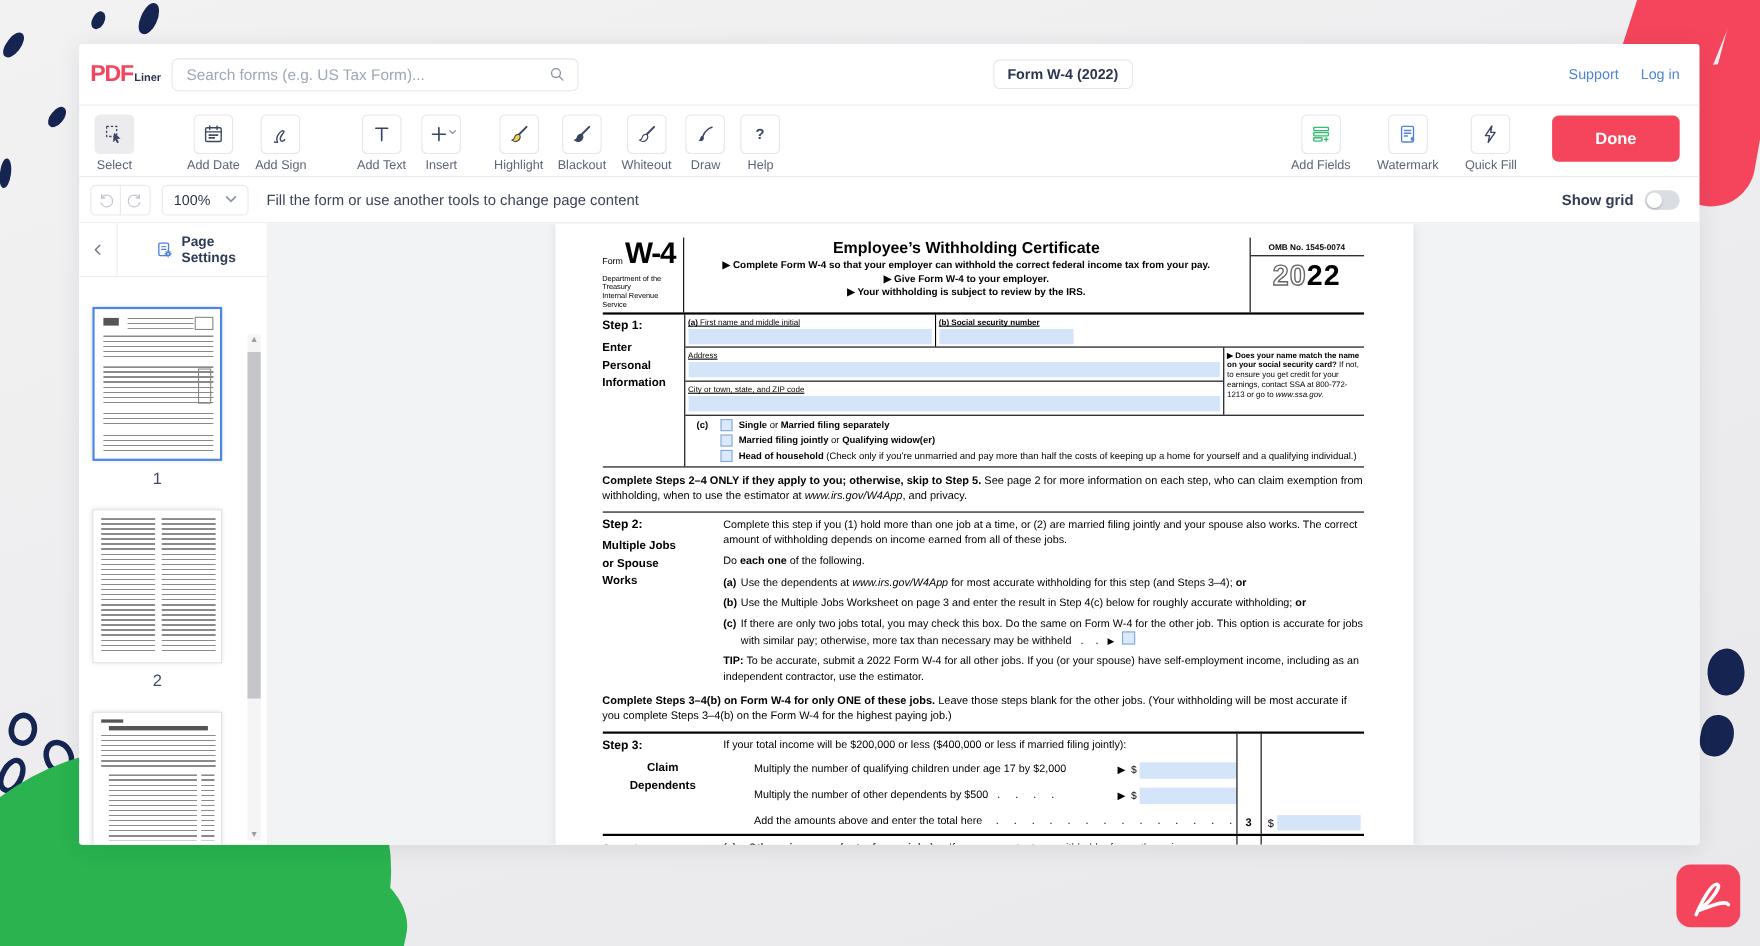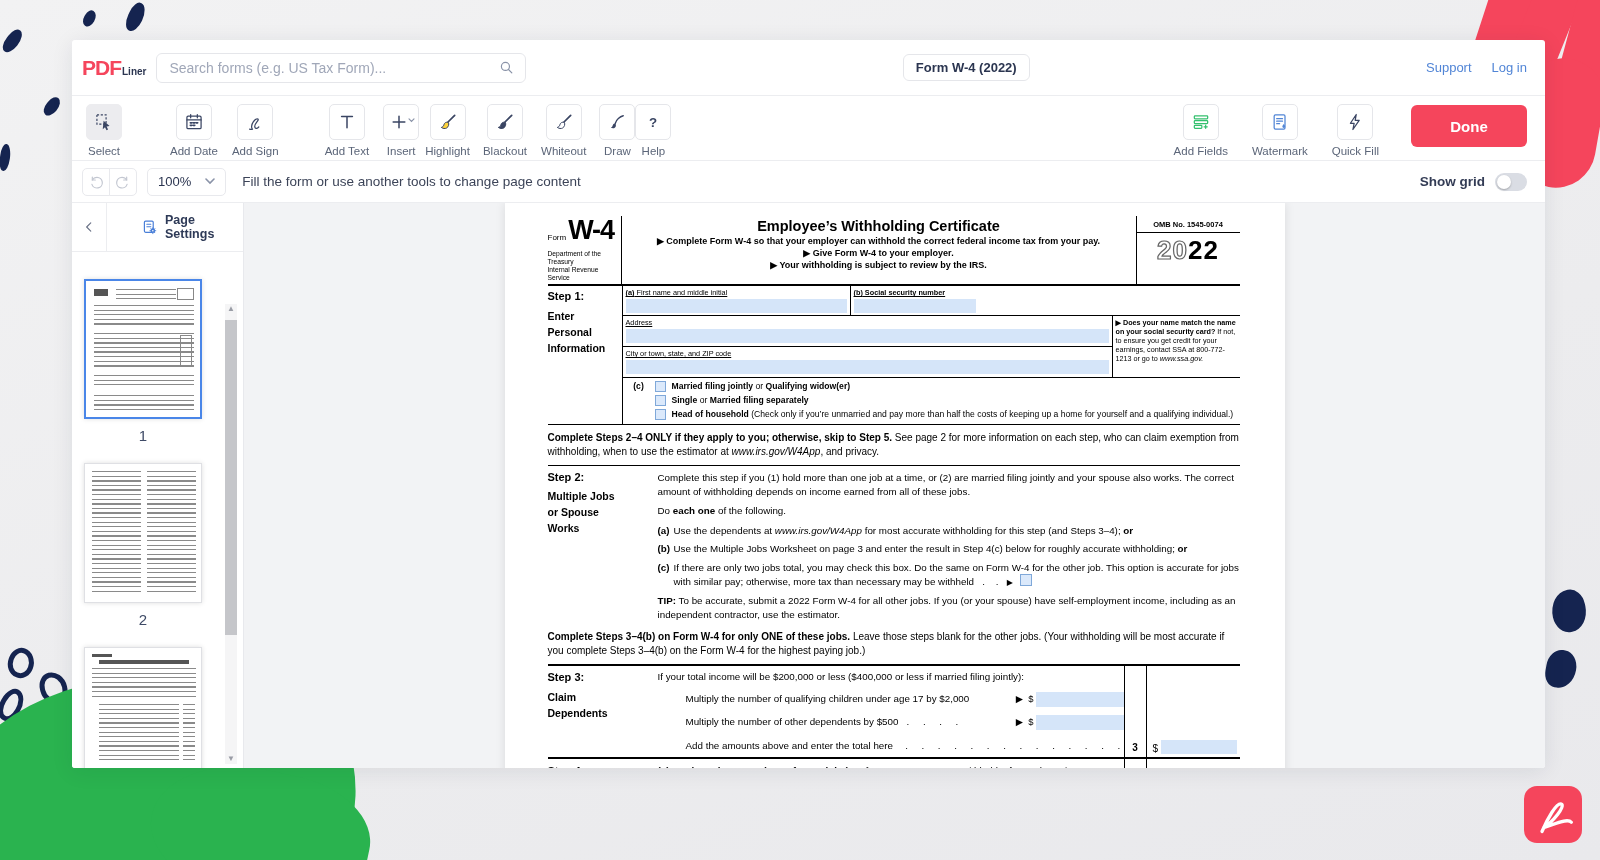--- a/index.html
+++ b/index.html
@@ -132,21 +132,21 @@
   .s2-p{margin-bottom:6px;}
   .s2-item{display:flex;margin-bottom:5px;}
   .s2-il{width:16px;font-weight:700;flex:none;}
   .s2-it{flex:1;min-width:0;}
   .cb2{display:inline-block;width:10px;height:10px;background:#dbe9fb;border:1px solid #7fa8d9;vertical-align:-1px;margin-left:7px;cursor:pointer;}
   .arr{font-size:8px;}
   .s3row,.s4row{display:grid;grid-template-columns:110px 1fr 23px 93px;}
   .s3row{border-bottom:2px solid #000;}
   .s3-l,.s4-l{font-weight:700;padding-top:5px;}
   .s3-step{font-size:11px;margin-bottom:7px;}
-  .s3-sub{font-size:10.5px;line-height:1.5;}
+  .s3-sub{font-size:10.5px;line-height:1.5;text-align:center;}
   .s3-body{padding:5px 0 4px;font-size:9.8px;line-height:1.3;min-width:0;}
   .s3-line{display:flex;align-items:center;margin:8px 0 0 28px;}
   .arrgrp{margin-left:auto;white-space:pre;font-size:9.4px;}
   .fld90{width:88px;height:15px;background:#d5e5f9;margin-left:2px;flex:none;cursor:text;}
   .leader{flex:1;white-space:pre;overflow:hidden;margin:0 4px;}
   .s3-total{display:flex;margin:10px 0 0 28px;}
   .s3-num{border-left:1px solid #000;border-right:1px solid #000;display:flex;align-items:flex-end;justify-content:center;
     font-weight:700;font-size:10px;padding-bottom:4px;}
   .s3-dol{display:flex;align-items:flex-end;padding:0 3px 3px 6px;font-size:10px;}
   .s3-dol .bluefield{flex:1;margin-left:3px;height:14px;}
@@ -240,21 +240,21 @@
 
       <div class="tool" style="margin-right:14px;">
         <div class="tool-btn">
           <svg width="20" height="20" viewBox="0 0 24 24" fill="none" stroke="#3A4563" stroke-width="1.8" stroke-linecap="round">
             <path d="M5.5 5.5h13M12 5.5V19"></path>
           </svg>
         </div>
         <div class="tool-label">Add Text</div>
       </div>
 
-      <div class="tool" style="margin-right:6px;">
+      <div class="tool" style="margin-right:30px;">
         <div class="tool-btn">
           <svg width="20" height="20" viewBox="0 0 24 24" fill="none" stroke="#3A4563" stroke-width="1.8" stroke-linecap="round" style="margin-right:4px;">
             <path d="M12 5v14M5 12h14"></path>
           </svg>
           <svg class="chev-mini" width="7" height="5" viewBox="0 0 8 6">
             <path d="M1 1l3 3 3-3" fill="none" stroke="#8a93a8" stroke-width="1.4" stroke-linecap="round"></path>
           </svg>
         </div>
         <div class="tool-label">Insert</div>
       </div>
@@ -282,21 +282,21 @@
       <div class="tool" style="margin-right:13px;">
         <div class="tool-btn">
           <svg width="20" height="20" viewBox="0 0 24 24">
             <path d="M20 4l-8 8" fill="none" stroke="#3A4563" stroke-width="2.1" stroke-linecap="round"></path>
             <path d="M12.5 12.5c-2.5-1-5 .5-5.5 3-.3 1.6-1.5 2.6-3 3 1.8 1.4 4.6 1.8 6.5.6 2.2-1.4 2.9-4.3 2-6.6z" fill="#fff" stroke="#3A4563" stroke-width="1.2"></path>
           </svg>
         </div>
         <div class="tool-label">Whiteout</div>
       </div>
 
-      <div class="tool" style="">
+      <div class="tool" style="margin-right:14px;">
         <div class="tool-btn">
           <svg width="20" height="20" viewBox="0 0 24 24">
             <path d="M19.5 4.5c-4 1-8.5 5-9.5 9" fill="none" stroke="#3A4563" stroke-width="1.6" stroke-linecap="round"></path>
             <path d="M10 13.5c-1.8 0-3 1.2-3.2 2.8-.2 1.2-1 2-2.3 2.4 1.4 1 3.4 1.3 4.8.3 1.5-1 1.9-3.4.7-5.5z" fill="#3A4563"></path>
           </svg>
         </div>
         <div class="tool-label">Draw</div>
       </div>
 
       <div class="tool">
@@ -489,25 +489,25 @@
                   </div>
                   <div class="s1-note">
                     <span class="b">▶ Does your name match the name on your social security card?</span><span> If not, to ensure you get credit for your earnings, contact SSA at 800-772-1213 or go to </span><span class="i">www.ssa.gov.</span>
                   </div>
                 </div>
                 <div class="s1-c">
                   <div class="s1-c-label">(c)</div>
                   <div class="opts">
                     <div class="opt">
                       <div class="cb"></div>
-                      <div><span class="b">Married filing jointly</span><span> or </span><span class="b">Qualifying widow(er)</span></div>
+                      <div><span class="b">Single</span><span> or </span><span class="b">Married filing separately</span></div>
                     </div>
                     <div class="opt">
                       <div class="cb"></div>
-                      <div><span class="b">Single</span><span> or </span><span class="b">Married filing separately</span></div>
+                      <div><span class="b">Married filing jointly</span><span> or </span><span class="b">Qualifying widow(er)</span></div>
                     </div>
                     <div class="opt" style="margin-bottom:0;">
                       <div class="cb"></div>
                       <div><span class="b">Head of household</span><span> (Check only if you’re unmarried and pay more than half the costs of keeping up a home for yourself and a qualifying individual.)</span></div>
                     </div>
                   </div>
                 </div>
               </div>
             </div>
 

